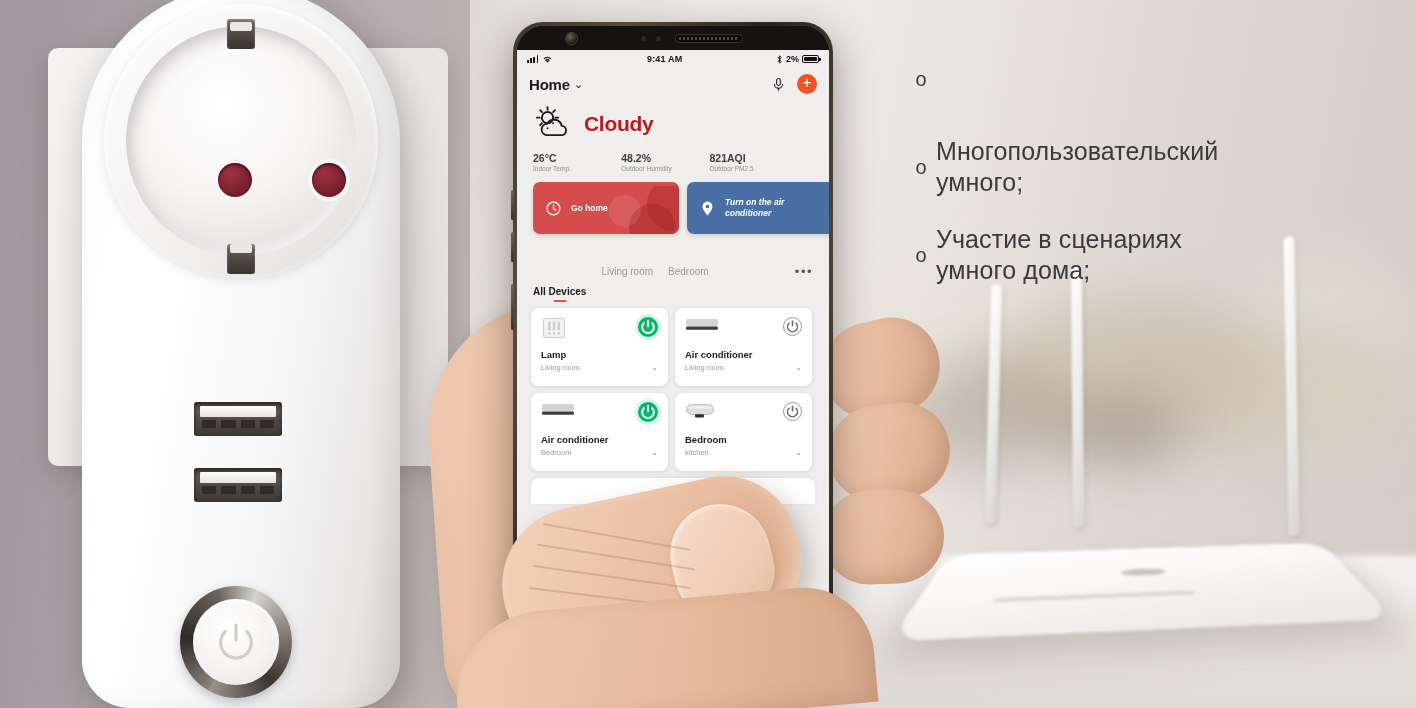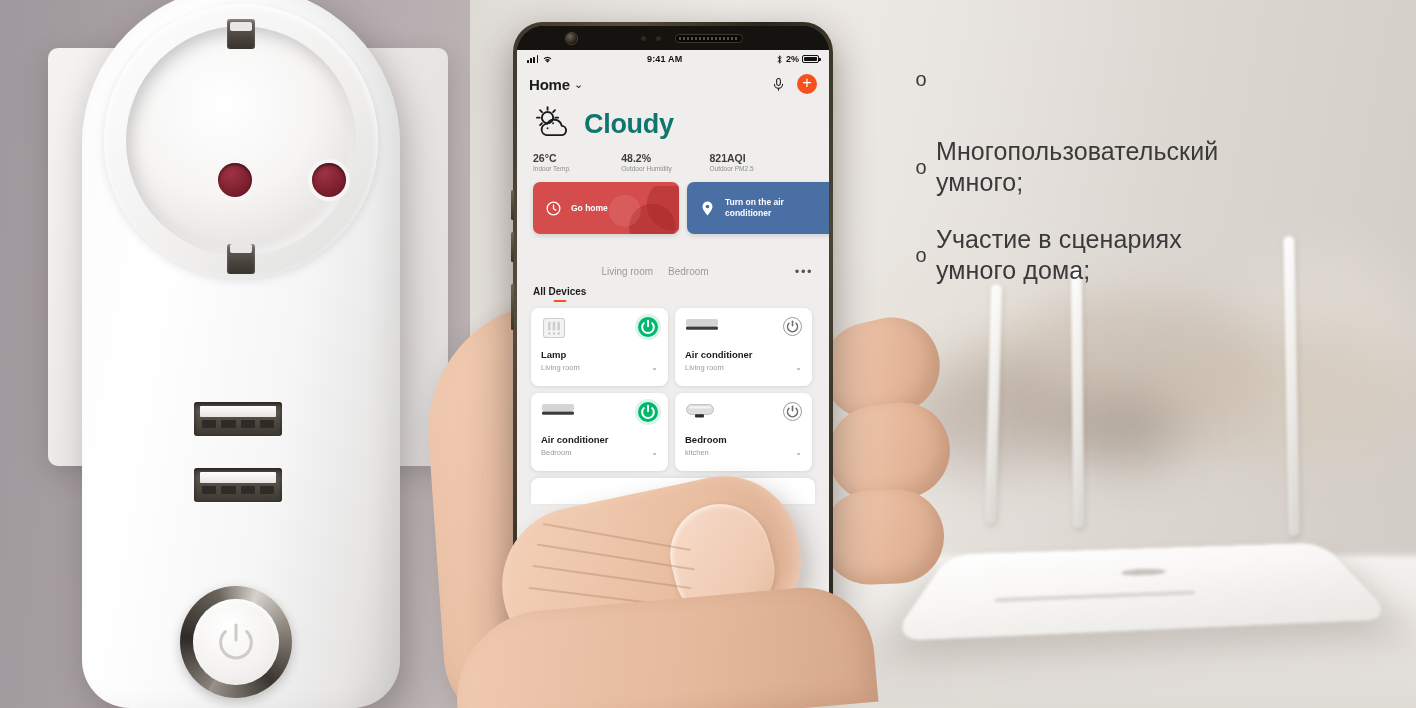--- a/index.html
+++ b/index.html
@@ -219,36 +219,36 @@
   .mic-ic svg { width:15px; height:15px; display:block; }
   .plus-btn {
     width:20px; height:20px; border-radius:50%; background:#f4511f; margin-left:11px;
     display:flex; align-items:center; justify-content:center; color:#fff;
     font-size:16px; line-height:1; font-weight:300; padding-bottom:2px;
   }
 
   
   .weather { display:flex; align-items:center; gap:11px; padding:8px 16px 2px 16px; background:#efeeed;}
   .weather svg { width:40px; height:40px; display:block; }
-  .weather-label { font-size:27px; font-weight:bold; color:#0f766e; letter-spacing:-.3px;}
+  .weather-label { font-size:21px; font-weight:bold; color:#b91c1c; letter-spacing:-.3px;}
 
   .stats { display:flex; padding:6px 31px 10px 16px; background:#efeeed; }
   .stat { width:33.3%; }
   .stat-val { font-size:10.5px; font-weight:bold; color:#3d3d3d; }
   .stat-cap { font-size:6.5px; color:#8d8d8d; margin-top:1px; }
 
   
   .scenes { display:flex; gap:8px; padding:0 0 0 16px; background:#efeeed; }
   .scene-card {
     height:52px; border-radius:7px; display:flex; align-items:center; gap:9px;
     padding:0 12px; color:#fff; position:relative; overflow:hidden; flex:0 0 auto;
     box-shadow:0 2px 5px rgba(0,0,0,.13);
   }
   .scene-card.red { width:146px; background:#d54c4c;text-align:center; }
-  .scene-card.blue { width:150px; background:#4a6fa5; }
+  .scene-card.blue { width:150px; background:#4a6fa5;font-style:italic; }
   .scene-card.red::after{
     content:""; position:absolute; right:-6px; bottom:-14px; width:86px; height:62px;
     background:radial-gradient(circle at 30% 40%, rgba(255,255,255,.09) 0 22%, transparent 23%),
                radial-gradient(circle at 62% 66%, rgba(160,35,35,.45) 0 34%, transparent 35%),
                radial-gradient(circle at 86% 30%, rgba(160,35,35,.4) 0 30%, transparent 31%);
   }
   .scene-ic svg { width:17px; height:17px; display:block; }
   .scene-txt { font-size:8.5px; font-weight:bold; line-height:1.25; z-index:1;}
 
   

